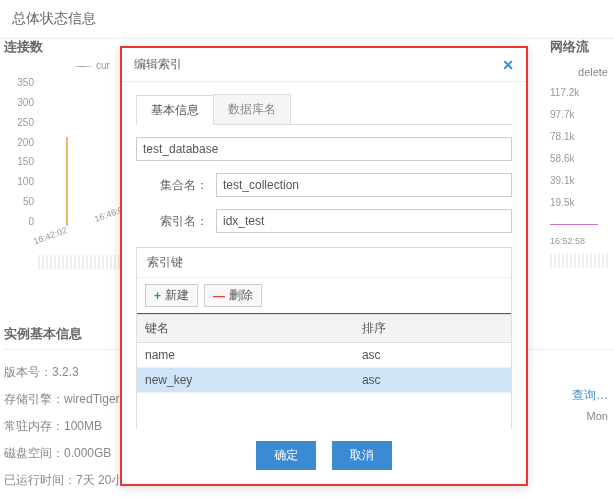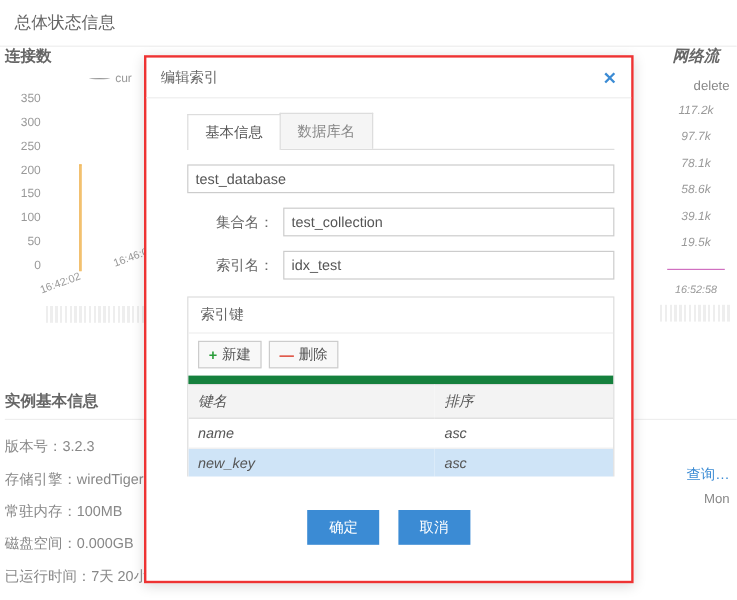--- a/index.html
+++ b/index.html
@@ -11,67 +11,67 @@
 .bg-top { display: flex; justify-content: space-between; padding: 0 4px; }
 .chart-left { width: 170px; }
 .chart-left h4 { font-size: 13px; color: #666; margin-bottom: 4px; }
 .legend-cur { font-size: 10px; color: #999; margin: 2px 0 6px 70px; }
 .legend-cur::before { content:""; display:inline-block; width:18px; height:1px; background:#999; vertical-align:middle; margin-right:4px; border-radius:50%; }
 .yaxis { display:flex; flex-direction:column; justify-content:space-between; height:150px; font-size:10px; color:#999; float:left; width:30px; text-align:right; }
 .chart-body { position:relative; height:150px; margin-left:32px; border-bottom:1px solid #ddd; }
 .area-fill { position:absolute; bottom:0; left:6%; width:40%; height:60%; background:#f9d9a8; border:1px solid #f0b95f; border-bottom:none; }
 .xlabels { font-size:9px; color:#999; margin-left:28px; display:flex; gap:30px; transform:rotate(-20deg); transform-origin:left top; margin-top:10px; }
 
-.chart-right { width:60px; text-align:center;font-style:italic; }
+.chart-right { width:60px; text-align:left; }
 .chart-right h4 { font-size:13px; color:#666; }
 .mini-vals { font-size:10px; color:#999; margin-top:26px; line-height:22px; }
 .mini-underline { border-bottom:1px solid #d070c0; display:inline-block; width:48px; margin-top:6px; }
 .rx2 { font-size:9px; color:#999; margin-top:8px; }
 .scrub { height:14px; background:repeating-linear-gradient(90deg,#eee,#eee 2px,#fff 2px,#fff 4px); margin:8px 34px 0 34px; }
 
 .mid-right { position:absolute; right:6px; top:66px; font-size:11px; color:#888; }
 .del-link { color:#888; }
 
 .info-block { margin-top: 56px; padding-left:4px; }
 .info-block h4 { font-size:13px; color:#666; border-bottom:1px solid #eee; padding-bottom:6px; margin-bottom:14px; }
 .info-row { font-size:12px; color:#888; margin-bottom:10px; }
 .query-link { position:absolute; right:6px; bottom:96px; color:#3b8bd4; font-size:12px; }
 .mon-label { position:absolute; right:6px; bottom:78px; color:#888; font-size:11px;margin-left:28px; }
 
 .overlay { position:absolute; inset:0; background:rgba(255,255,255,0.0); }
 .dialog { position:absolute; left:120px; top:46px; width:408px; height:440px; background:#fff; border:2px solid #e33; box-shadow:0 2px 10px rgba(0,0,0,.15); display:flex; flex-direction:column; }
 .dlg-head { display:flex; justify-content:space-between; align-items:center; padding:8px 12px; border-bottom:1px solid #eee; }
 .dlg-title { font-size:12px; color:#666; }
 .close-x { color:#3b8bd4; font-size:14px; cursor:pointer; font-weight:bold; }
-.dlg-body { flex:1; padding:12px 14px 0 14px; overflow:hidden;margin-left:20px; }
+.dlg-body { flex:1; padding:12px 14px 0 14px; overflow:hidden; }
 
 .tabs { border-bottom:1px solid #ddd; display:flex; }
 .tab { padding:6px 14px; font-size:12px; color:#888; background:#f5f5f5; border:1px solid #ddd; border-bottom:none; margin-right:-1px; cursor:pointer; }
 .tab.active { background:#fff; color:#555; position:relative; top:1px; }
 
 .form-row { display:flex; align-items:center; margin-top:12px; }
 .form-label { width:80px; text-align:right; color:#666; font-size:12px; padding-right:8px; }
 .form-input { flex:1; height:24px; border:1px solid #ccc; padding:0 6px; font-size:12px; color:#555; }
 
 .keys-section { border:1px solid #ddd; margin-top:14px; }
 .keys-head { padding:6px 10px; font-size:12px; color:#666; border-bottom:1px solid #eee;font-family:Liberation Mono, monospace; }
 .keys-toolbar { padding:6px 8px; display:flex; gap:6px; }
 .tbtn { display:inline-flex; align-items:center; gap:4px; border:1px solid #ccc; background:#f8f8f8; padding:2px 8px; font-size:12px; color:#555; cursor:pointer; }
 .plus { color:#2a9d3a; font-weight:bold; }
 .minus { color:#d43; font-weight:bold; }
 
 .grid { width:100%; border-collapse:collapse; font-size:12px; }
 .grid th { text-align:left; background:#f3f3f3; border-top:1px solid #ddd; border-bottom:1px solid #ddd; padding:5px 8px; color:#555; font-weight:normal; }
 .grid td { padding:5px 8px; border-bottom:1px solid #eee; color:#555; }
 .grid tr.selected td { background:#cfe4f7; }
-.grid-wrap { height:140px; overflow:auto; border-top:7px solid #15803d;font-style:italic; }
+.grid-wrap { height:140px; overflow:auto; border-top:1px solid #15803d; }
 .col-name { width:58%; }
 
 .dlg-foot { padding:12px 0 14px 0; text-align:center; }
-.btn { display:inline-block; padding:6px 18px; font-size:12px; color:#fff; background:#3b8bd4; border:none; margin:16px 6px; cursor:pointer; }
+.btn { display:inline-block; padding:6px 18px; font-size:12px; color:#fff; background:#3b8bd4; border:none; margin:0 6px; cursor:pointer; }
 </style>
 </head>
 <body>
 
 <div class="page-title">总体状态信息</div>
 
 <div class="bg">
   <div class="bg-top">
     <div class="chart-left">
       <h4>连接数</h4>

